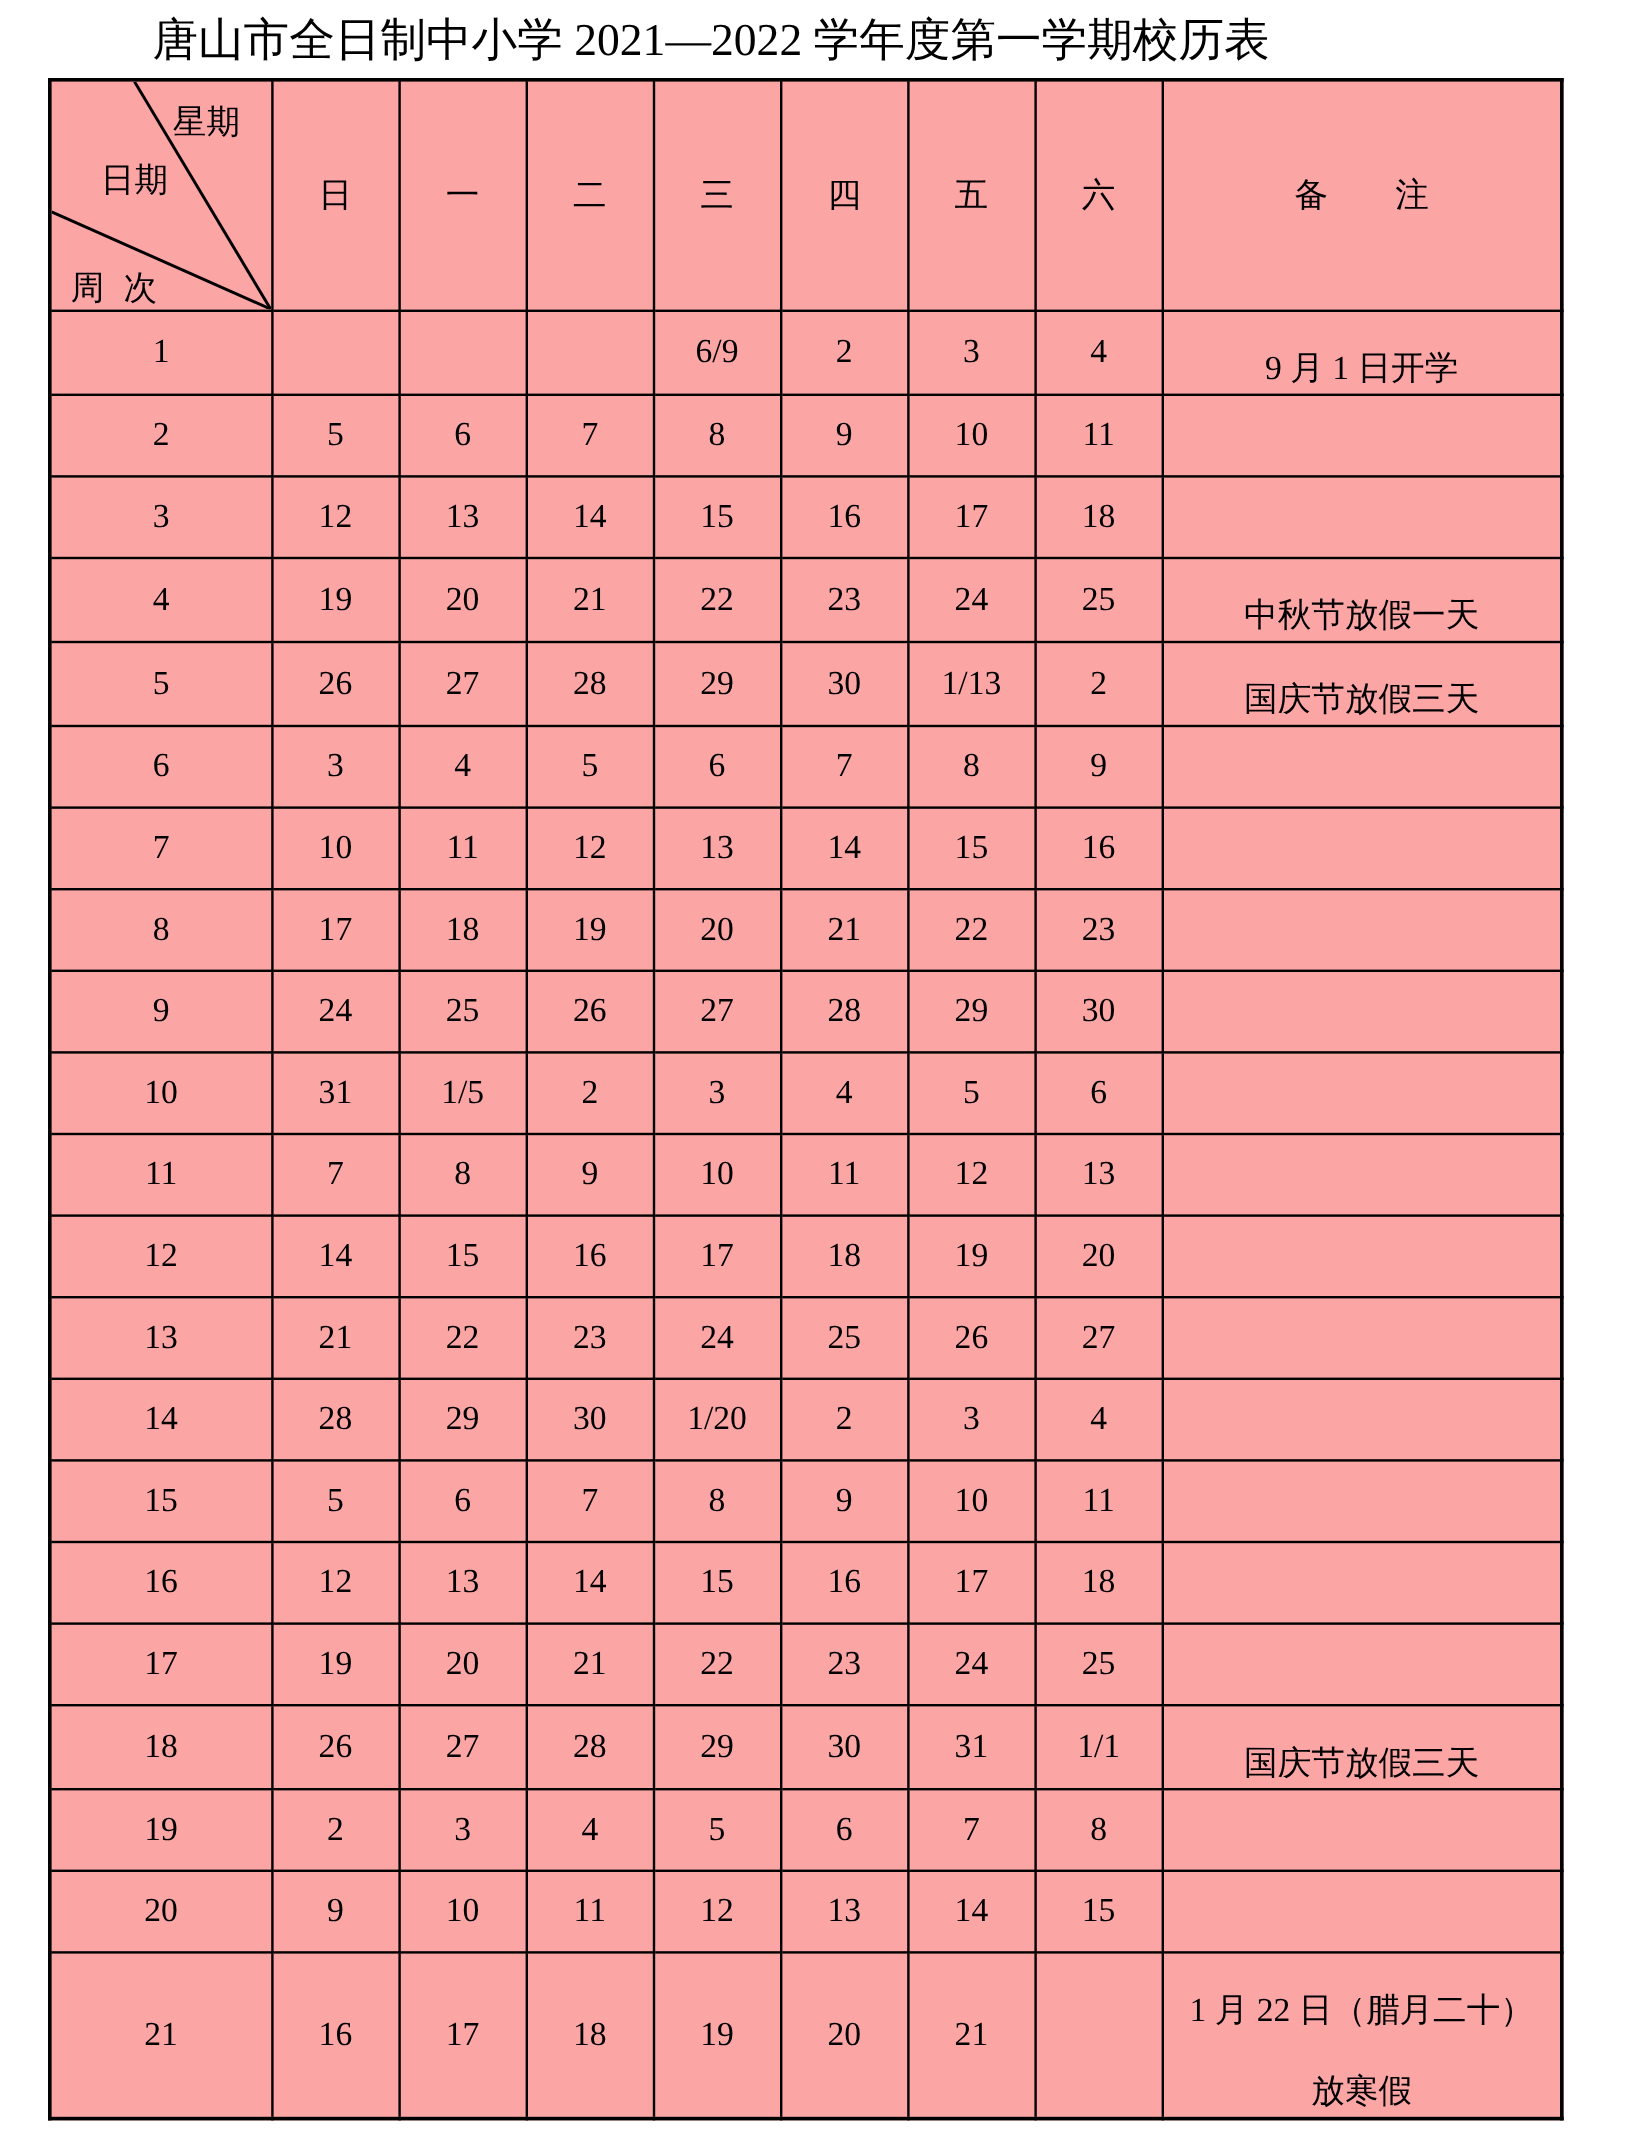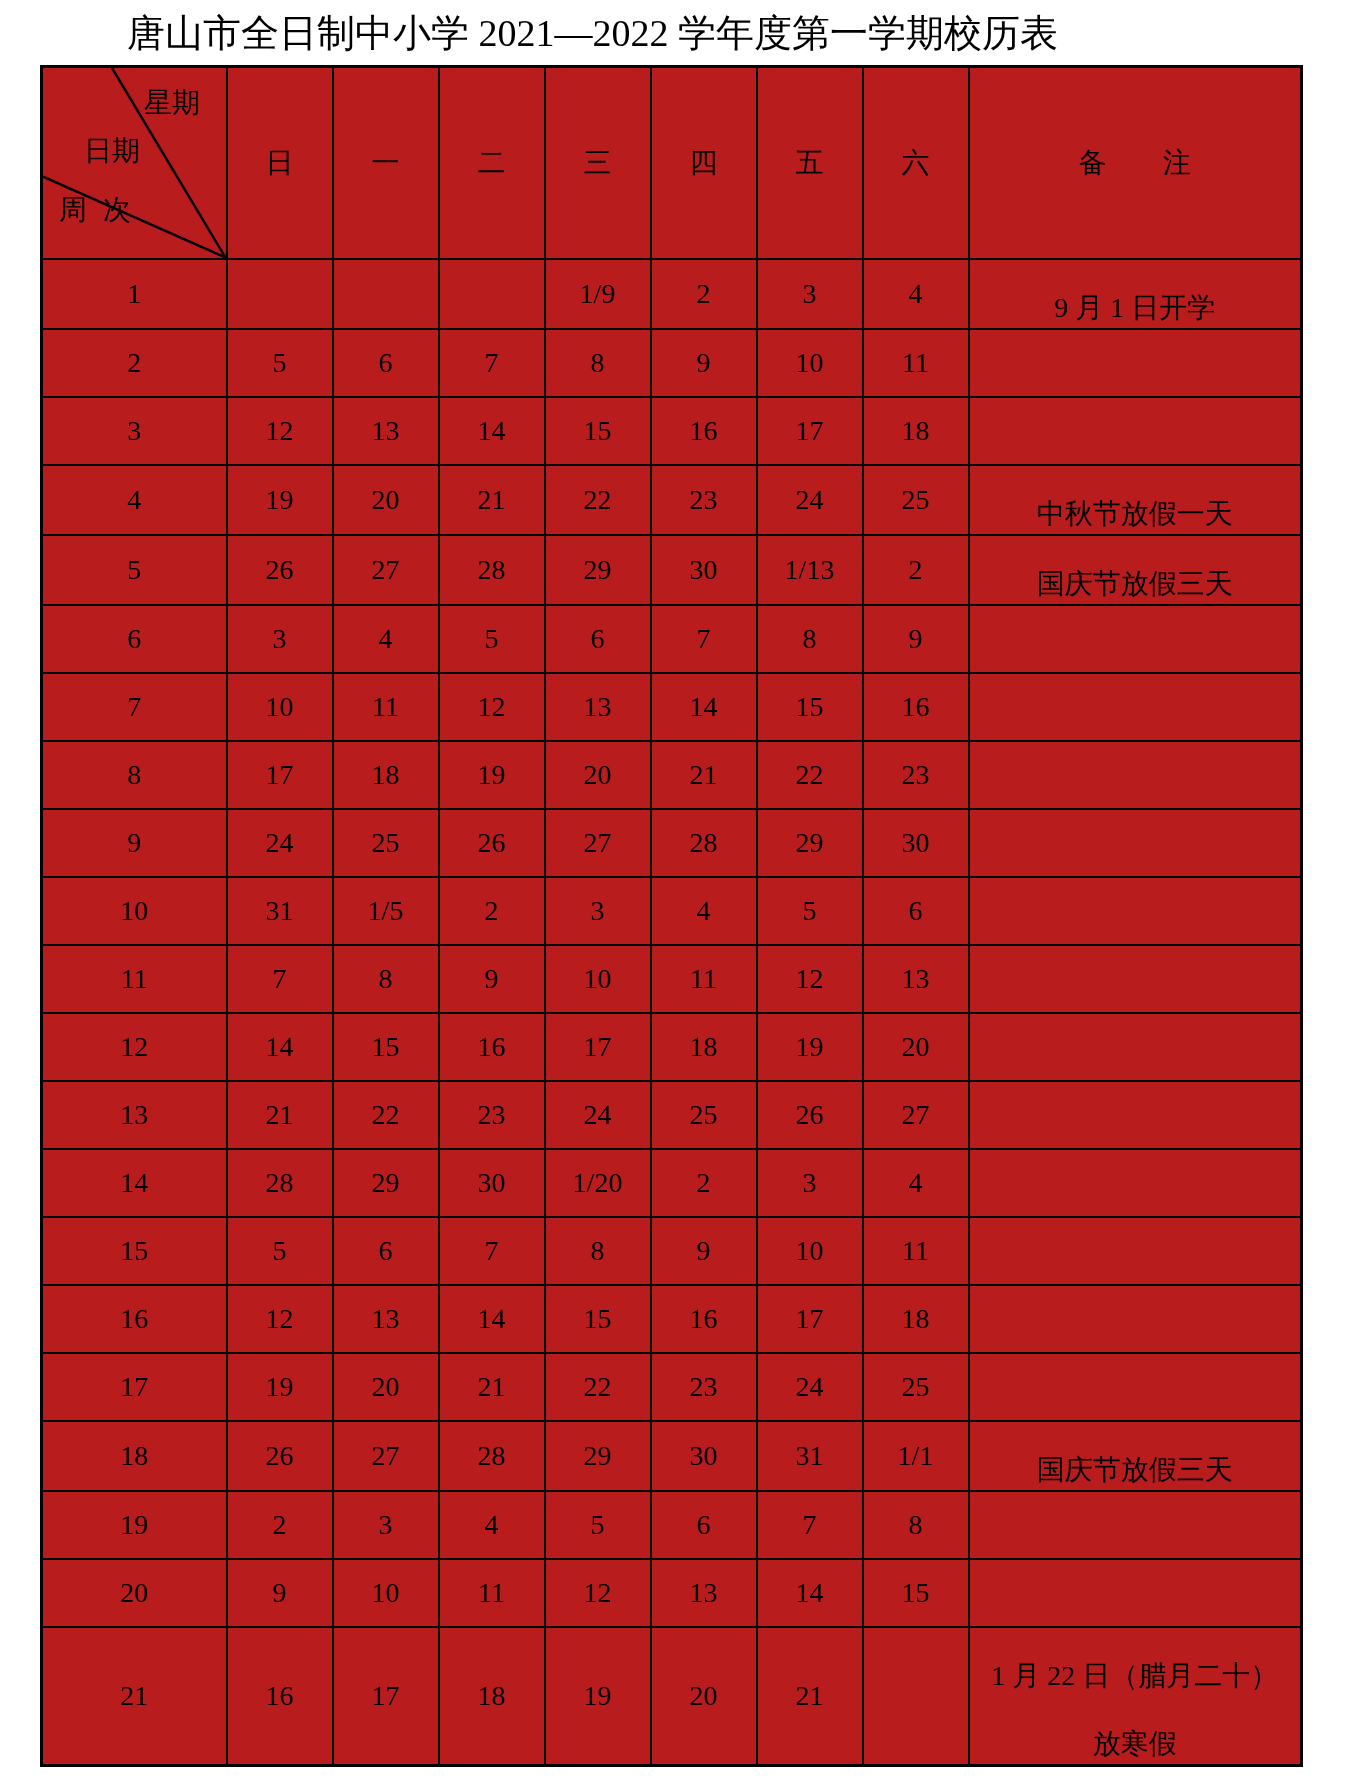--- a/index.html
+++ b/index.html
@@ -1,37 +1,37 @@
 <!DOCTYPE html>
 <html><head>
 <meta charset="utf-8">
 <style>
   html,body{margin:0;padding:0;background:#fff;}
   body{width:1361px;height:1791px;color:#000;
        font-family:"Liberation Serif","DejaVu Serif",serif;}
   .title{width:1105px;margin:8px 0 6px 40px;text-align:center;
          font-size:38px;font-weight:normal;white-space:nowrap;letter-spacing:0;}
   table.calendar{border-collapse:collapse;table-layout:fixed;
-                 margin-left:40px;border:3px solid #000;background:#b91c1c;}
+                 margin-left:40px;border:3px solid #000;background:#fca5a5;}
   .calendar td,.calendar th{border:2px solid #000;text-align:center;
                  vertical-align:middle;font-size:28px;font-weight:normal;
                  padding:0;overflow:hidden;}
   thead tr{height:192px;}
   tbody tr{height:68px;}
   tbody tr:last-child{height:118px;}
   .remark-cell div{line-height:40px;margin-top:28px;}
   
   .corner{position:relative;padding:0;}
   .corner svg{position:absolute;left:0;top:0;width:100%;height:100%;display:block;}
   .corner-label{position:absolute;font-size:28px;text-align:left;display:block;}
   .c-weekday{left:101px;top:12px;width:70px;padding-left:37px;
              text-indent:-37px;line-height:46px;}
   .c-date{left:41px;top:60px;width:70px;padding-left:31px;
           text-indent:-31px;line-height:45px;}
-  .c-weeknum{left:16px;top:126px;letter-spacing:16px;white-space:nowrap;line-height:32px;}
+  .c-weeknum{left:16px;top:157px;letter-spacing:16px;white-space:nowrap;line-height:32px;}
 </style>
 </head>
 <body>
 
 <h1 class="title">唐山市全日制中小学 2021—2022 学年度第一学期校历表</h1>
 
 <table class="calendar">
   <colgroup>
     <col style="width:185px">
     <col style="width:106px">
@@ -63,21 +63,21 @@
       <th>六</th>
       <th>备　　注</th>
     </tr>
   </thead>
   <tbody>
       <tr>
         <td>1</td>
         <td></td>
         <td></td>
         <td></td>
-        <td>1/9</td>
+        <td>6/9</td>
         <td>2</td>
         <td>3</td>
         <td>4</td>
         <td class="remark-cell">
           <div>9 月 1 日开学</div>
         </td>
       </tr>
       <tr>
         <td>2</td>
         <td>5</td>

